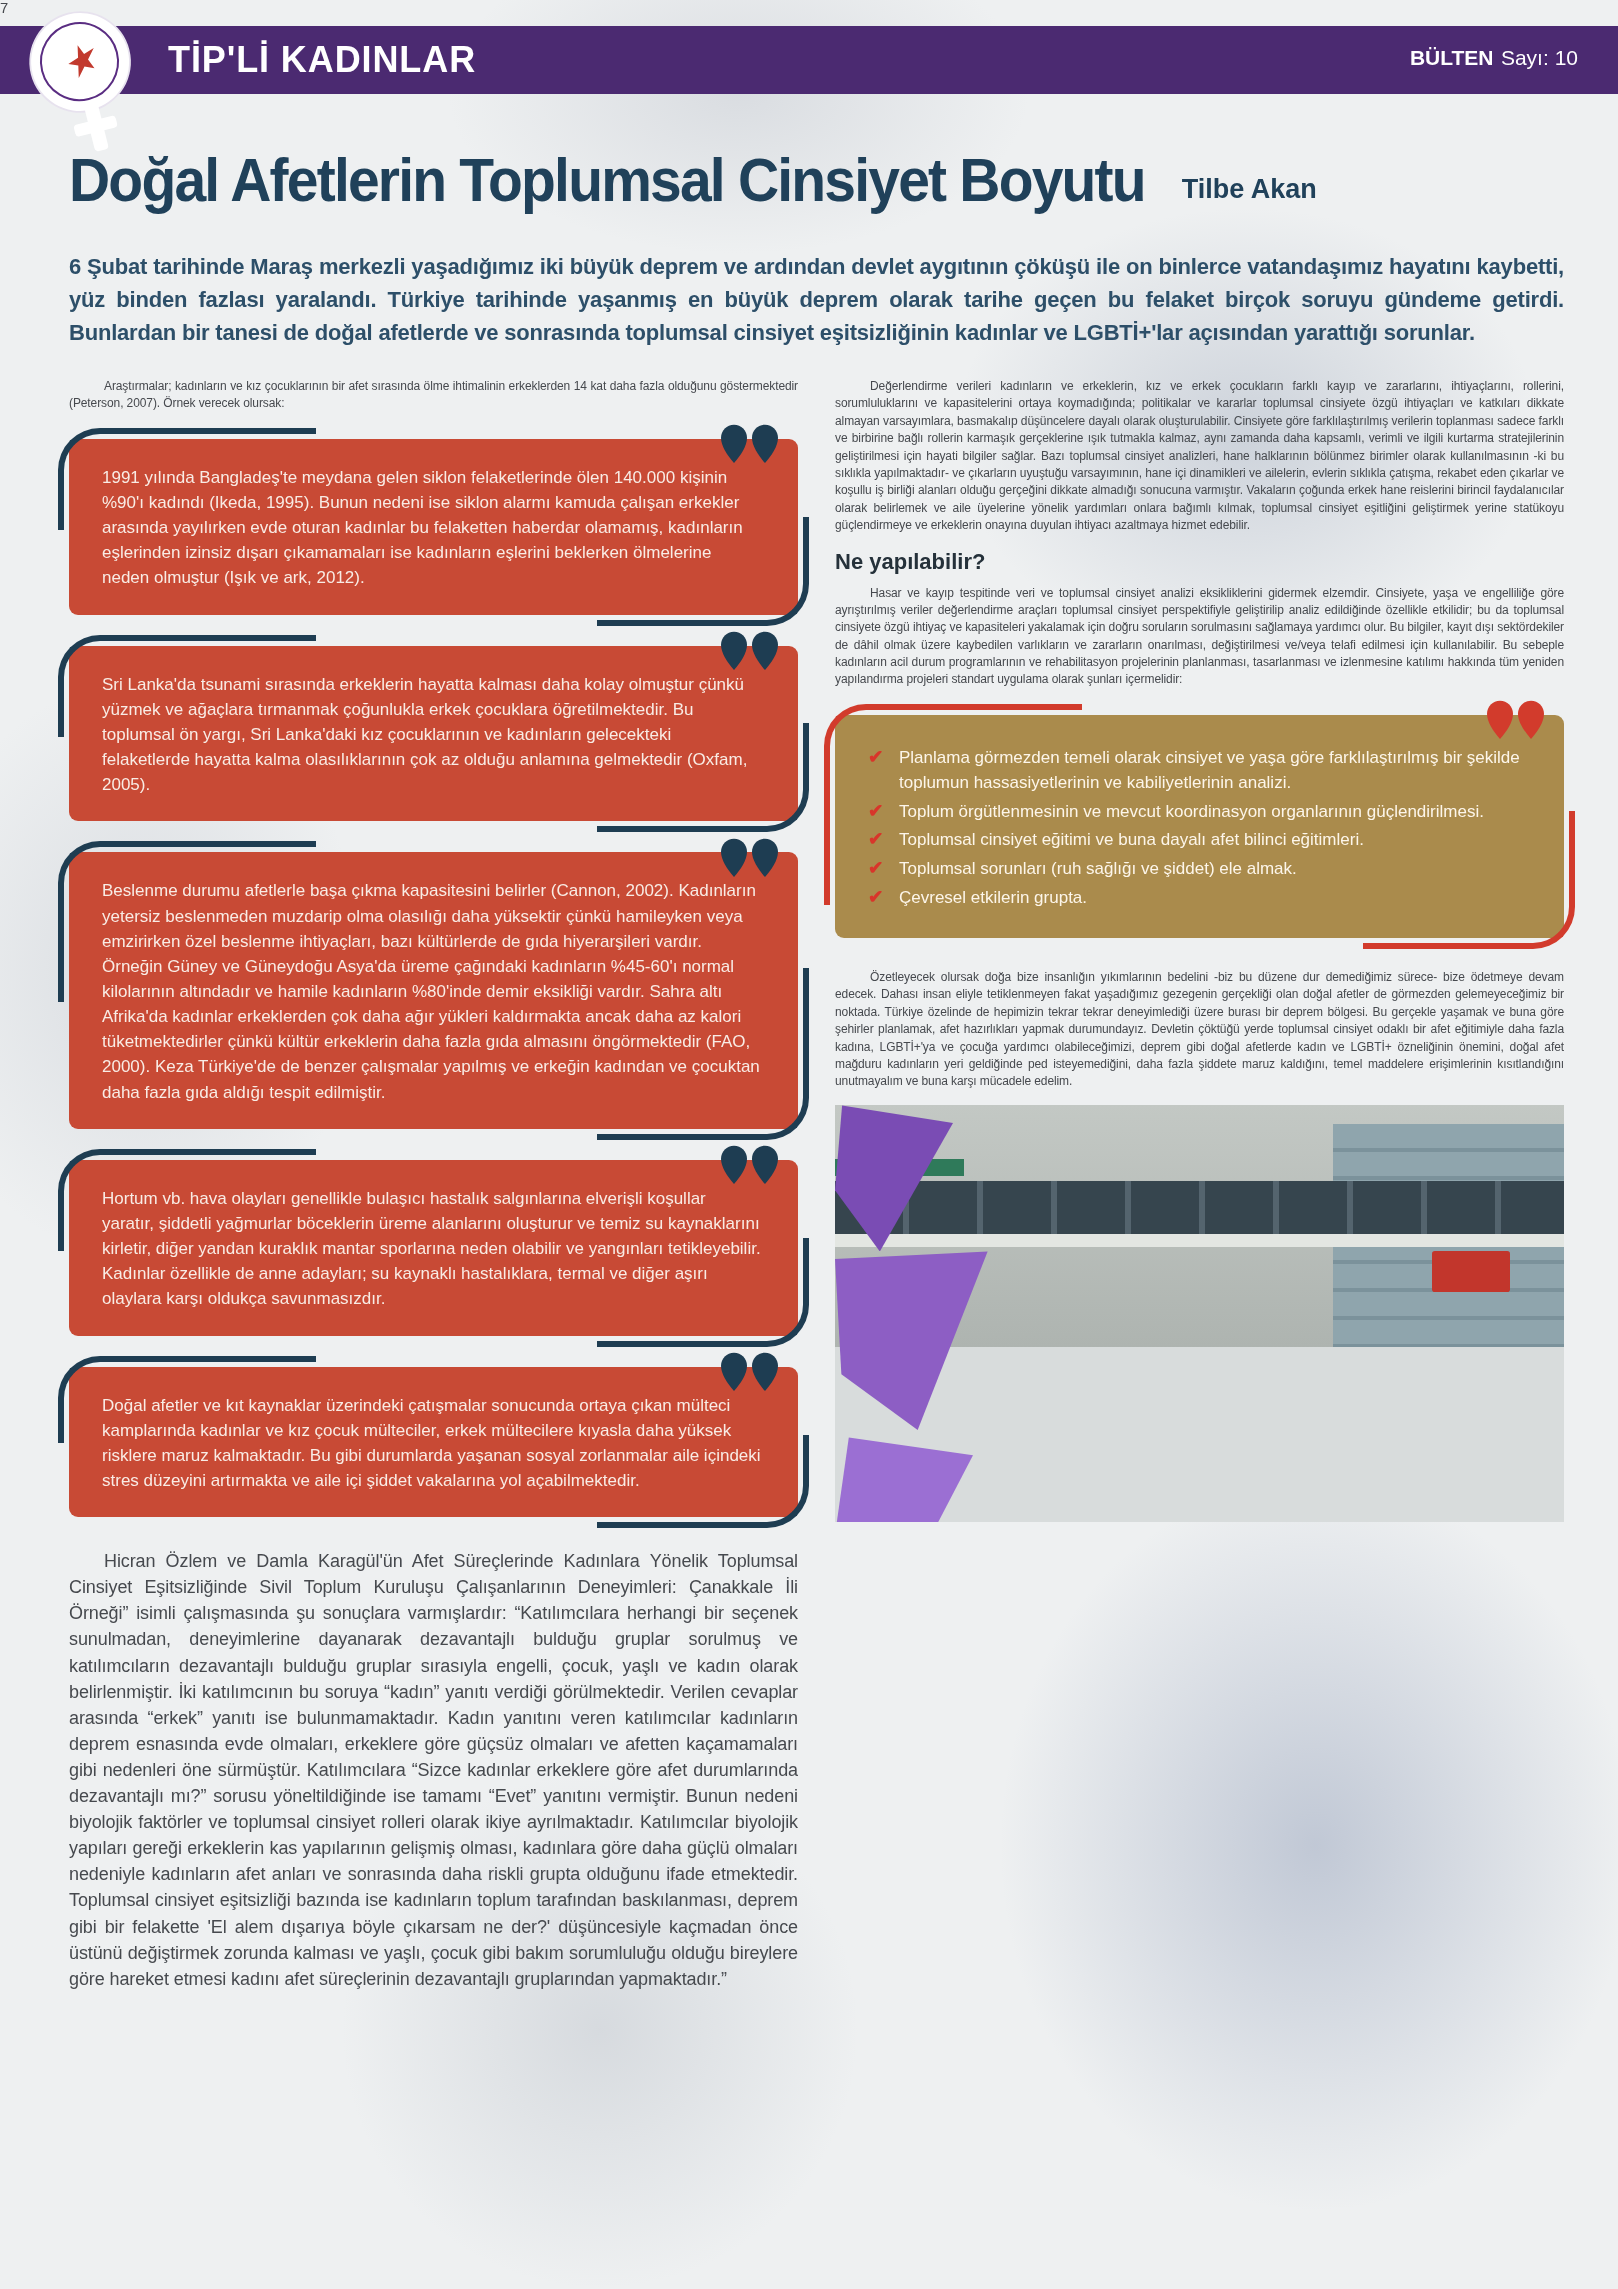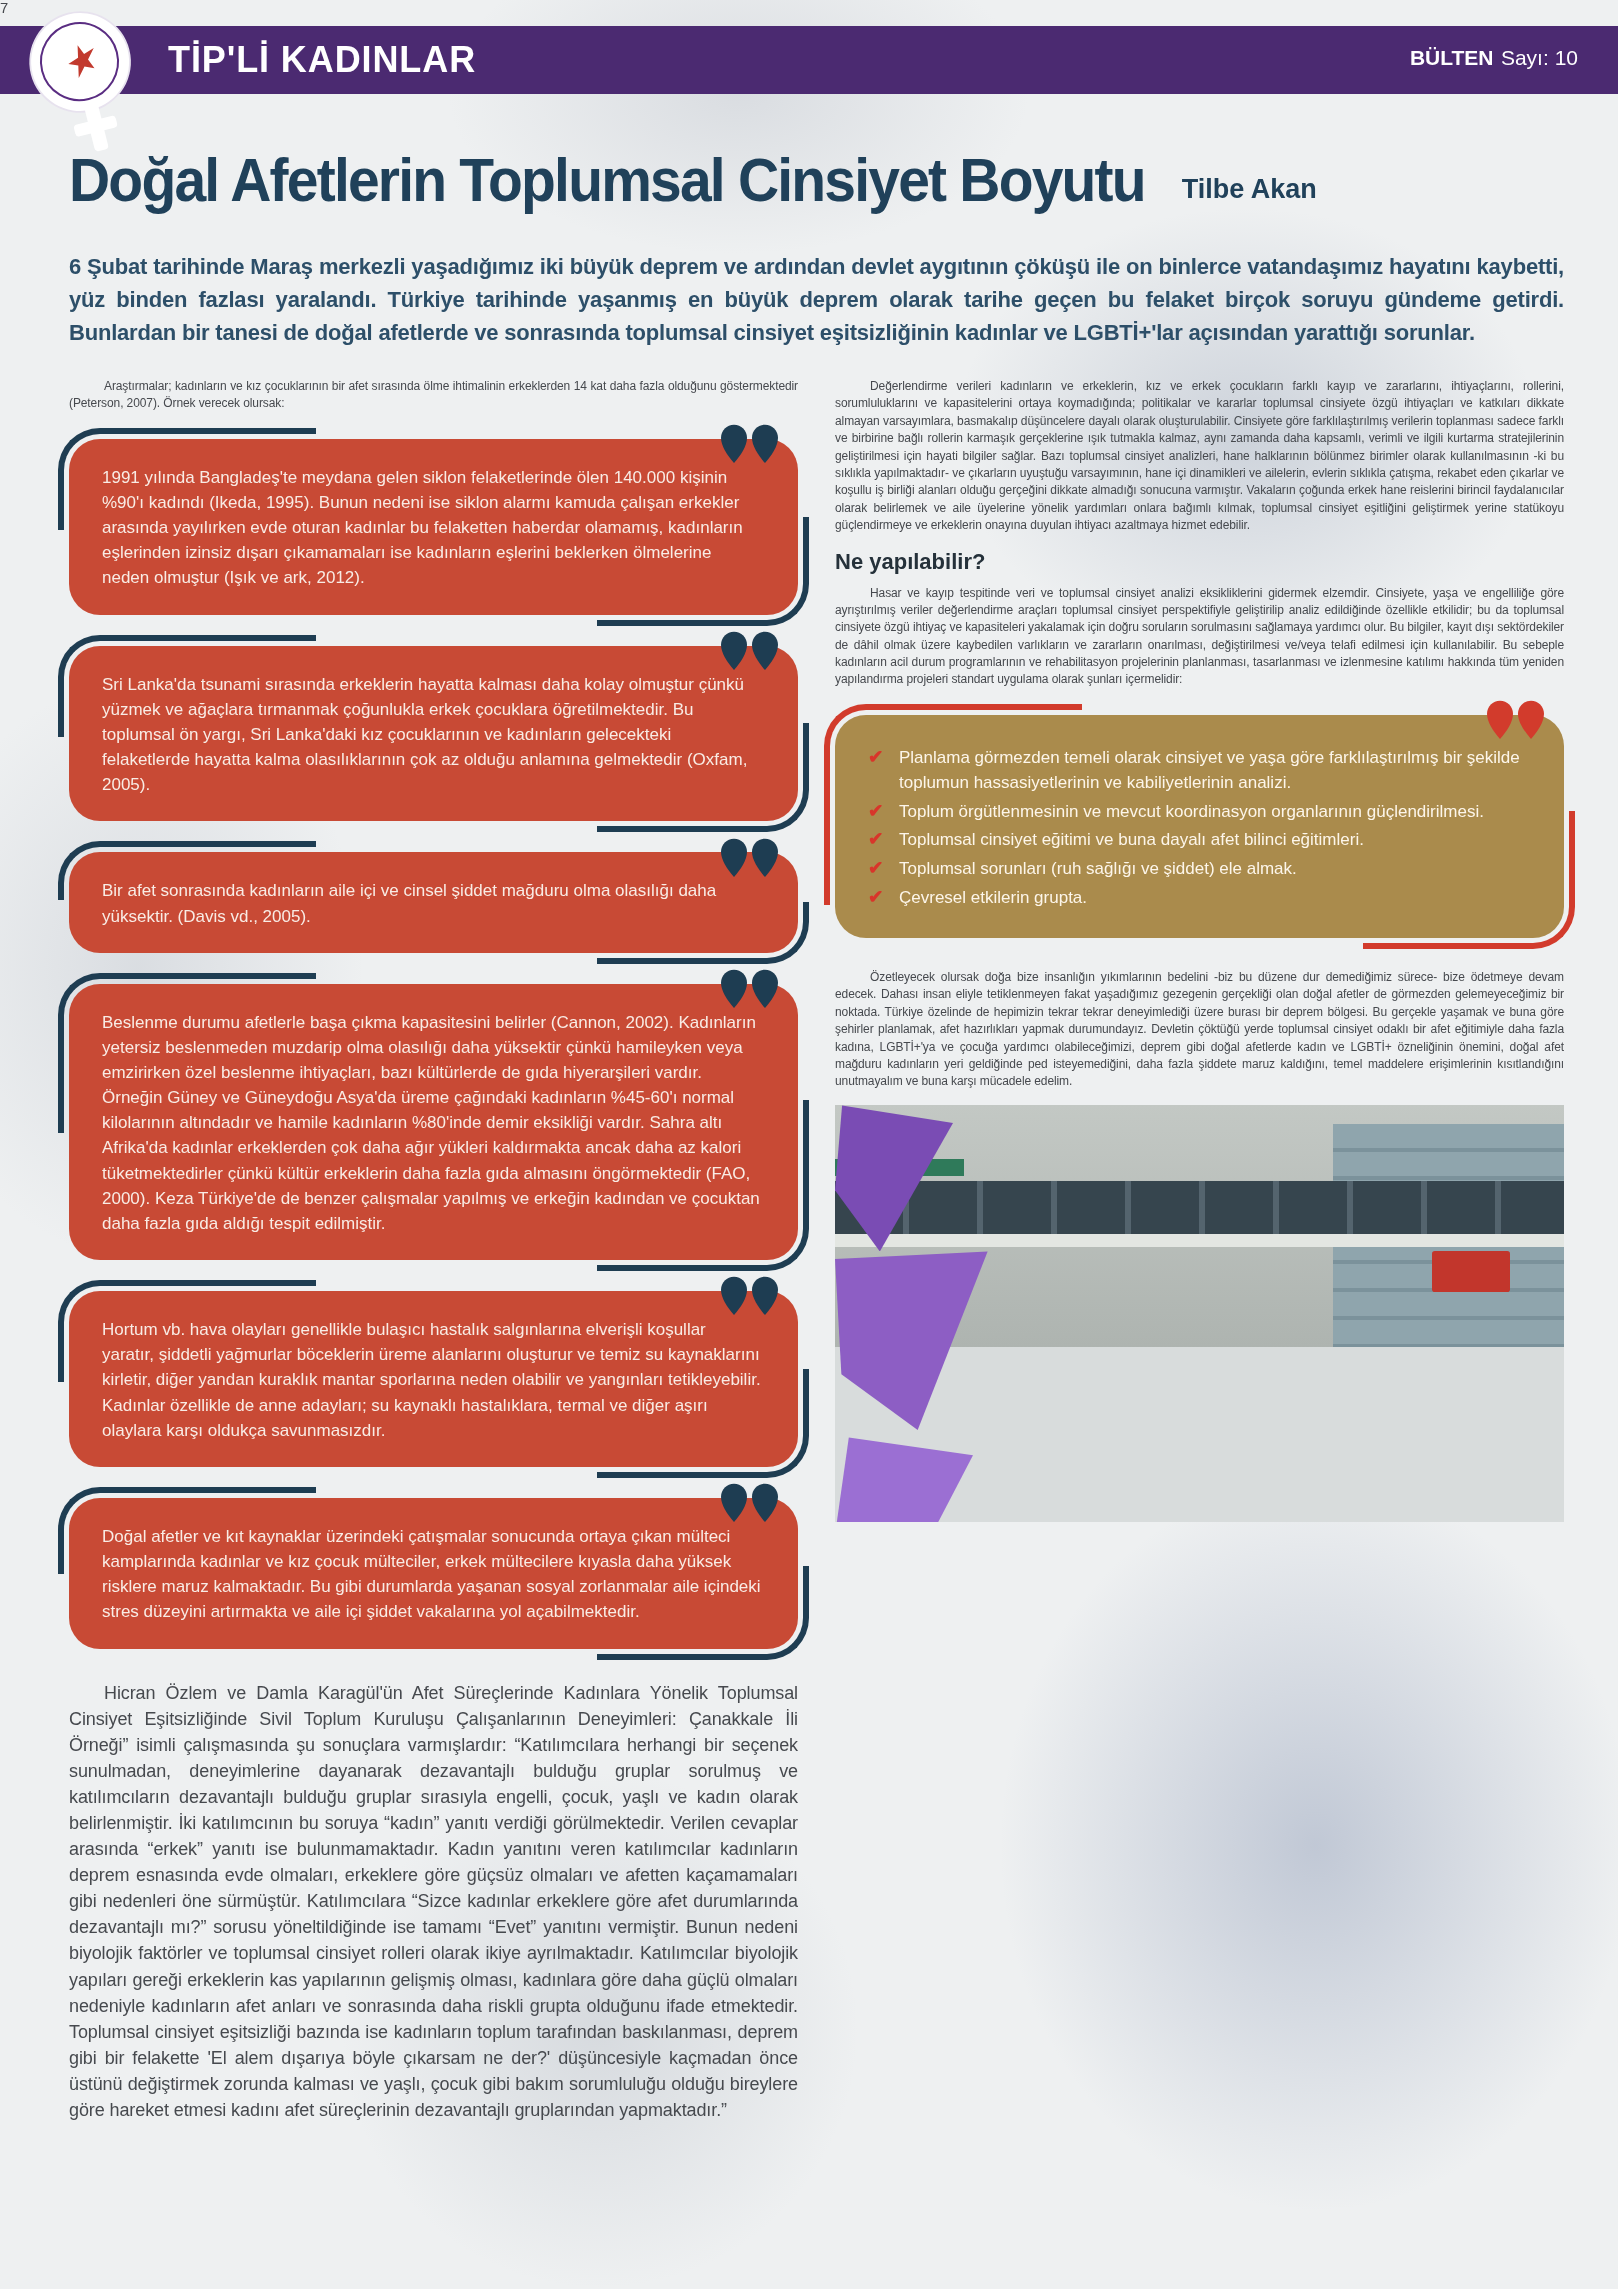--- a/index.html
+++ b/index.html
@@ -50,21 +50,21 @@
       color:#2d4f69; text-align:justify; letter-spacing:-0.2px; }
 
   .cols{ display:flex; gap:37px; margin-top:22px; align-items:flex-start; }
   .col{ width:729px; }
   p.body{ font-size:12px; line-height:1.45; text-align:justify; letter-spacing:-0.1px;
       color:#46494e; margin:7.4px 0 14.8px; }
   p.indent{ text-indent:35px; }
   .subhead{ font-size:22px; font-weight:700; color:#25313a; margin:14.8px 0 9.2px; }
 
   
-  .qbox{ position:relative; background:#c84a35; border-radius:31px;
+  .qbox{ position:relative; background:#c84a35; border-radius:9px;
       padding:26px 37px 24px 33px; margin:26px 0 31px;
       color:#f9ece5; font-size:17px; line-height:1.48; z-index:2; }
   .qbox p{ text-align:left; }
   .frame{ position:absolute; border:0 solid #1e3d52; z-index:-1; }
   .frame.tl{ top:-11px; left:-11px; width:258px; height:58%;
       border-top-width:6.5px; border-left-width:6.5px; border-top-left-radius:42px; }
   .frame.br{ bottom:-11px; right:-11px; width:212px; height:62%;
       border-bottom-width:6.5px; border-right-width:6.5px; border-bottom-right-radius:42px; }
   .qmark{ position:absolute; top:-14.8px; right:20px; width:57px; height:41px; color:#1e3d52; }
   .gold .frame{ border-color:#d23b2c; }
@@ -174,29 +174,20 @@
         <div class="qbox">
           <i class="frame tl"></i>
             <i class="frame br"></i>
           <svg class="qmark" viewBox="0 0 46 32">
               <path fill="currentColor" d="M10.5 0C16.3 0 21 4.7 21 10.5 21 17.5 15.5 25 10.5 31 5.5 25 0 17.5 0 10.5 0 4.7 4.7 0 10.5 0Z"></path>
               <path fill="currentColor" d="M35.5 0C41.3 0 46 4.7 46 10.5 46 17.5 40.5 25 35.5 31 30.5 25 25 17.5 25 10.5 25 4.7 29.7 0 35.5 0Z"></path>
             </svg>
           <p>Sri Lanka'da tsunami sırasında erkeklerin hayatta kalması daha kolay olmuştur çünkü yüzmek ve ağaçlara tırmanmak çoğunlukla erkek çocuklara öğretilmektedir. Bu toplumsal ön yargı, Sri Lanka'daki kız çocuklarının ve kadınların gelecekteki felaketlerde hayatta kalma olasılıklarının çok az olduğu anlamına gelmektedir (Oxfam, 2005).</p>
         </div>
 
-        <div class="qbox">
-          <i class="frame tl"></i>
-            <i class="frame br"></i>
-          <svg class="qmark" viewBox="0 0 46 32">
-              <path fill="currentColor" d="M10.5 0C16.3 0 21 4.7 21 10.5 21 17.5 15.5 25 10.5 31 5.5 25 0 17.5 0 10.5 0 4.7 4.7 0 10.5 0Z"></path>
-              <path fill="currentColor" d="M35.5 0C41.3 0 46 4.7 46 10.5 46 17.5 40.5 25 35.5 31 30.5 25 25 17.5 25 10.5 25 4.7 29.7 0 35.5 0Z"></path>
-            </svg>
-          <p>Bir afet sonrasında kadınların aile içi ve cinsel şiddet mağduru olma olasılığı daha yüksektir. (Davis vd., 2005).</p>
-        </div>
 
         <div class="qbox">
           <i class="frame tl"></i>
             <i class="frame br"></i>
           <svg class="qmark" viewBox="0 0 46 32">
               <path fill="currentColor" d="M10.5 0C16.3 0 21 4.7 21 10.5 21 17.5 15.5 25 10.5 31 5.5 25 0 17.5 0 10.5 0 4.7 4.7 0 10.5 0Z"></path>
               <path fill="currentColor" d="M35.5 0C41.3 0 46 4.7 46 10.5 46 17.5 40.5 25 35.5 31 30.5 25 25 17.5 25 10.5 25 4.7 29.7 0 35.5 0Z"></path>
             </svg>
           <p>Beslenme durumu afetlerle başa çıkma kapasitesini belirler (Cannon, 2002). Kadınların yetersiz beslenmeden muzdarip olma olasılığı daha yüksektir çünkü hamileyken veya emzirirken özel beslenme ihtiyaçları, bazı kültürlerde de gıda hiyerarşileri vardır. Örneğin Güney ve Güneydoğu Asya'da üreme çağındaki kadınların %45-60'ı normal kilolarının altındadır ve hamile kadınların %80'inde demir eksikliği vardır. Sahra altı Afrika'da kadınlar erkeklerden çok daha ağır yükleri kaldırmakta ancak daha az kalori tüketmektedirler çünkü kültür erkeklerin daha fazla gıda almasını öngörmektedir (FAO, 2000). Keza Türkiye'de de benzer çalışmalar yapılmış ve erkeğin kadından ve çocuktan daha fazla gıda aldığı tespit edilmiştir.</p>
         </div>

